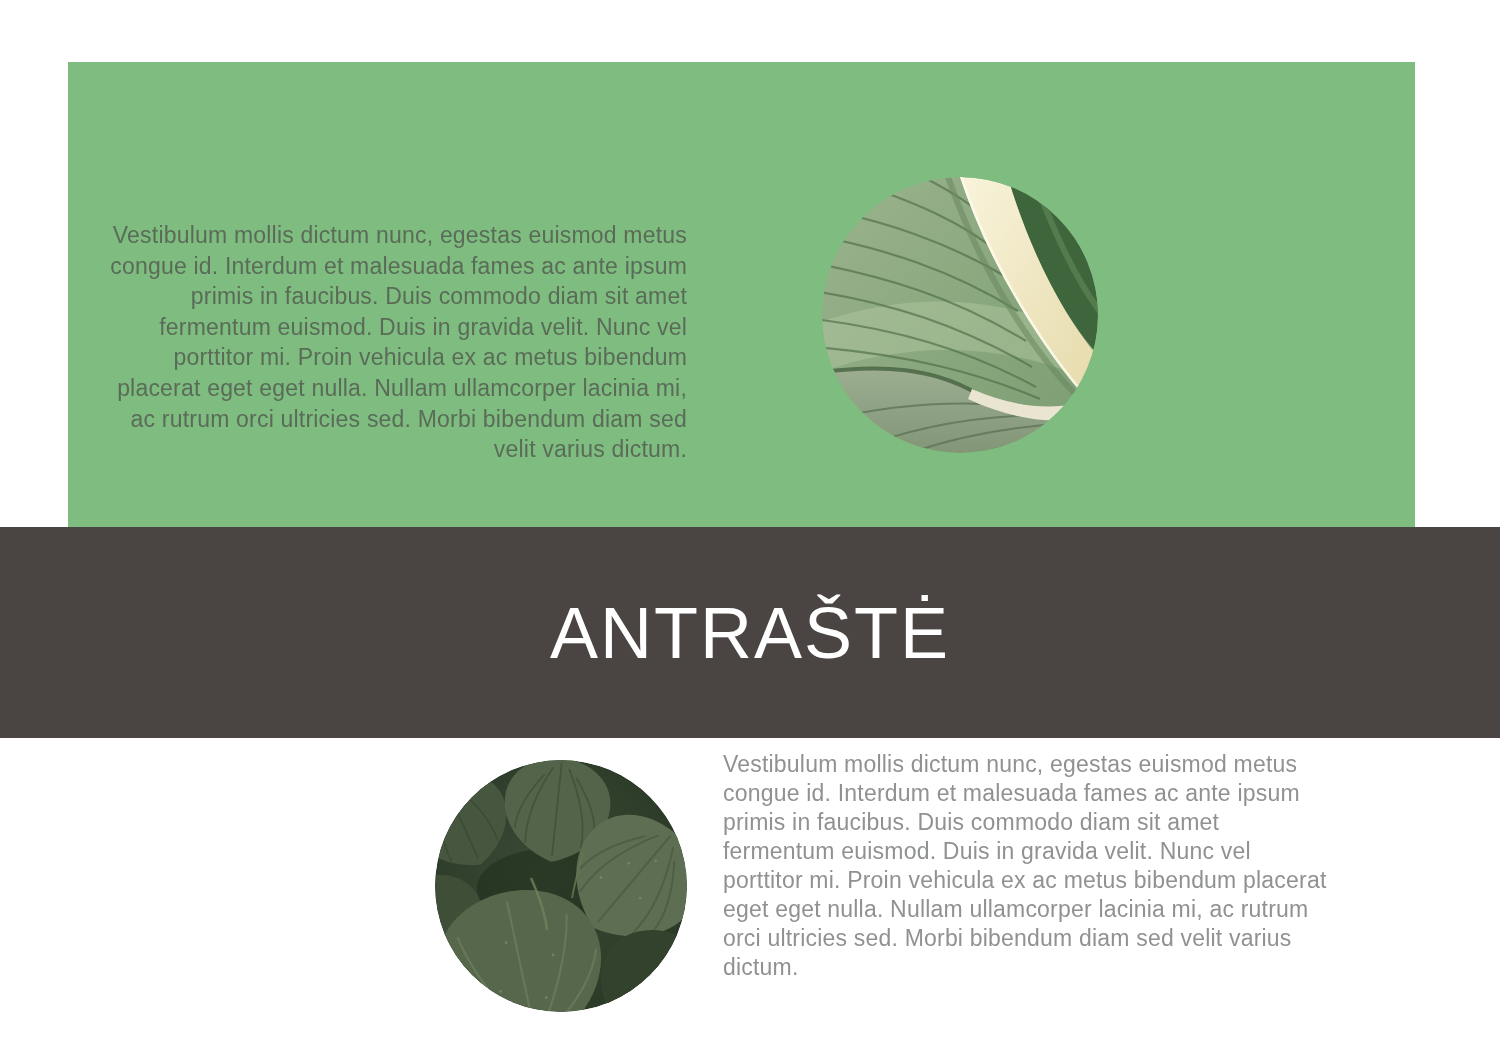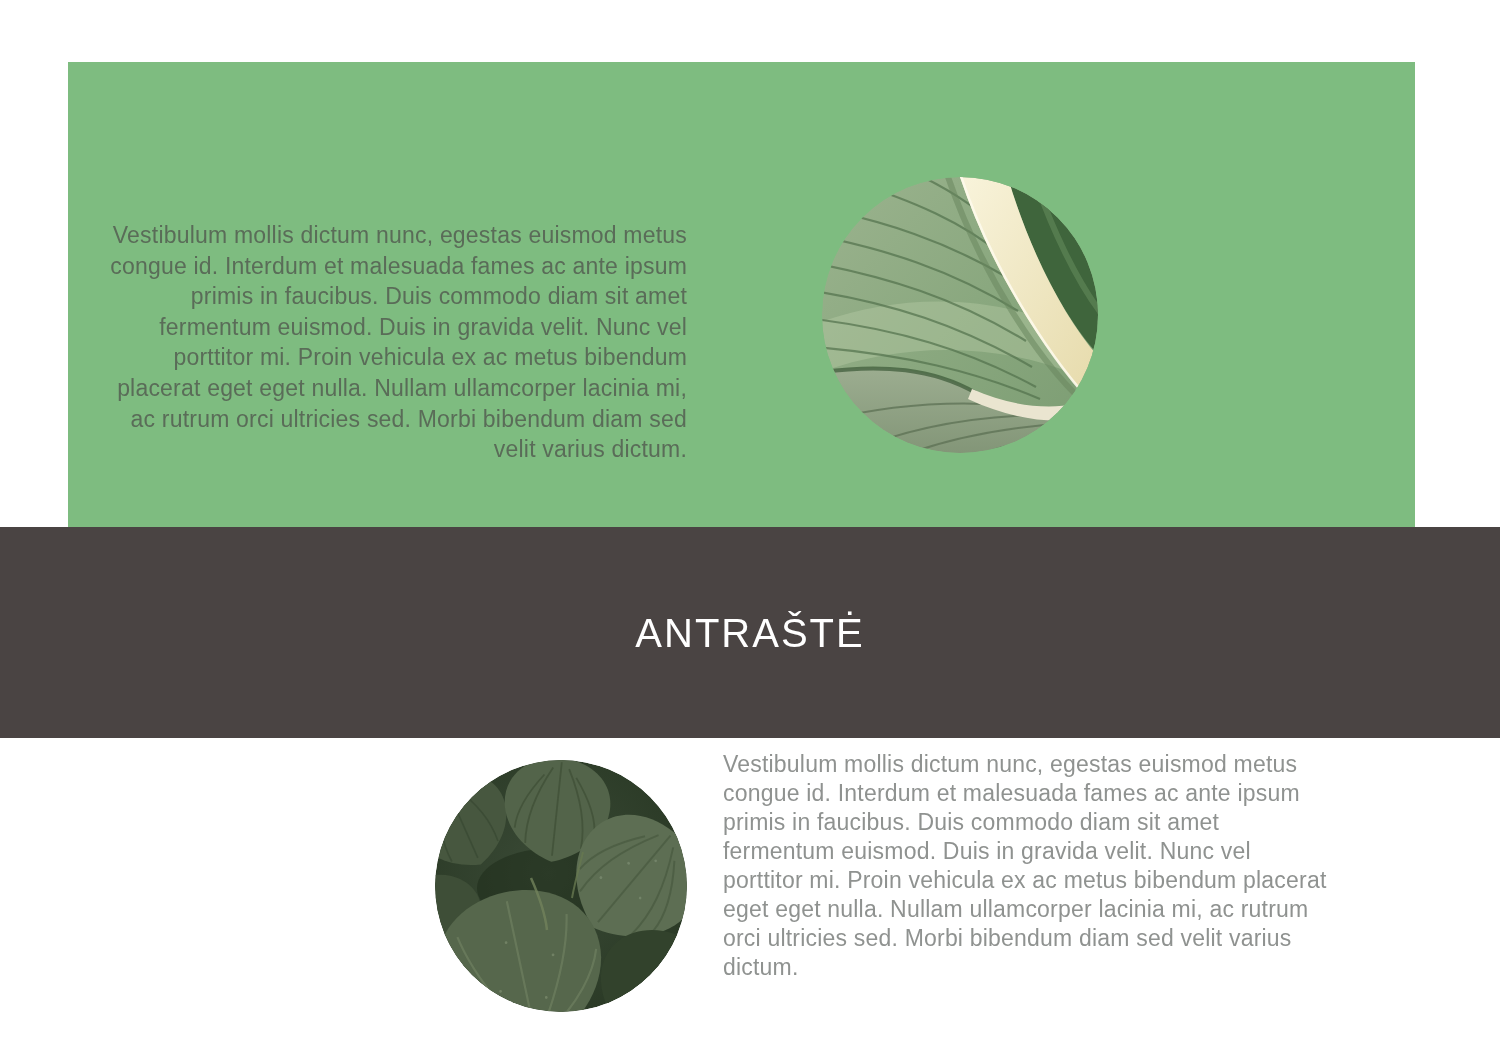--- a/index.html
+++ b/index.html
@@ -53,21 +53,21 @@
     height: 211px;
     background: var(--band-dark, #4a4443);
     display: flex;
     flex-direction: column;
     align-items: center;
     justify-content: center;
     gap: 13px;
   }
   .slide-title {
     margin: 0;
-    font-size: 40px;
+    font-size: 72px;
     line-height: 1;
     font-weight: 400;
     letter-spacing: 2px;
     color: var(--title-white, #ffffff);
   }
   .slide-subtitle {
     margin: 0;
     font-size: 34px;
     line-height: 1.1;
     font-weight: 400;

